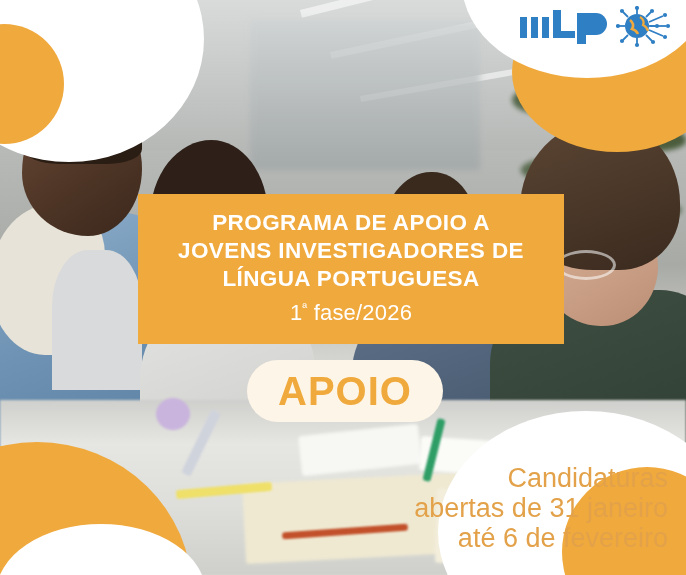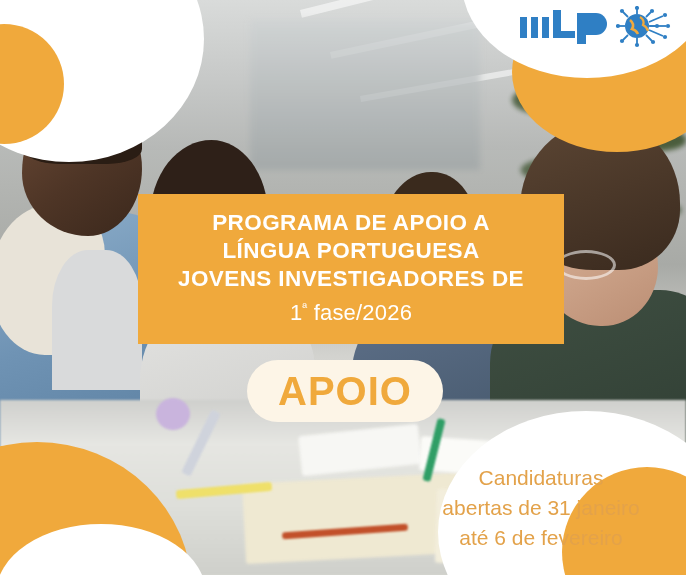--- a/index.html
+++ b/index.html
@@ -116,22 +116,22 @@
     background:#FDF5E7;border-radius:34px;
     display:flex;align-items:center;justify-content:center;
   }
   .pill-text{
     color:#F0A93C;font-weight:700;font-size:40px;letter-spacing:1px;line-height:1;
   }
 
   
   .cta{
     position:absolute;right:18px;bottom:22px;width:254px;
-    text-align:center;color:#E3A24A;
-    font-size:21px;line-height:30px;font-weight:400;
+    text-align:right;color:#E3A24A;
+    font-size:27px;line-height:30px;font-weight:400;
   }
   .cta span{display:block;}
 </style>
 </head>
 <body>
 
 <div class="poster">
 
   <div class="photo">
     <div class="room"></div>
@@ -219,22 +219,22 @@
           <circle cx="6" cy="5" r="2.1"></circle>
         <circle cx="49" cy="9" r="2.1"></circle>
           <circle cx="49" cy="31" r="2.1"></circle>
         <circle cx="52" cy="20" r="2.1"></circle>
       </g>
     </svg>
   </div>
 
   <div class="title-band">
     <div class="title-line">PROGRAMA DE APOIO A</div>
+    <div class="title-line">JOVENS INVESTIGADORES DE</div>
     <div class="title-line">LÍNGUA PORTUGUESA</div>
-    <div class="title-line">JOVENS INVESTIGADORES DE</div>
     <div class="title-phase"><span>1</span><sup>ª</sup><span> fase/2026</span></div>
   </div>
 
   <div class="pill">
     <div class="pill-text">APOIO</div>
   </div>
 
   <div class="cta">
     <span>Candidaturas</span>
     <span>abertas de 31 janeiro</span>

